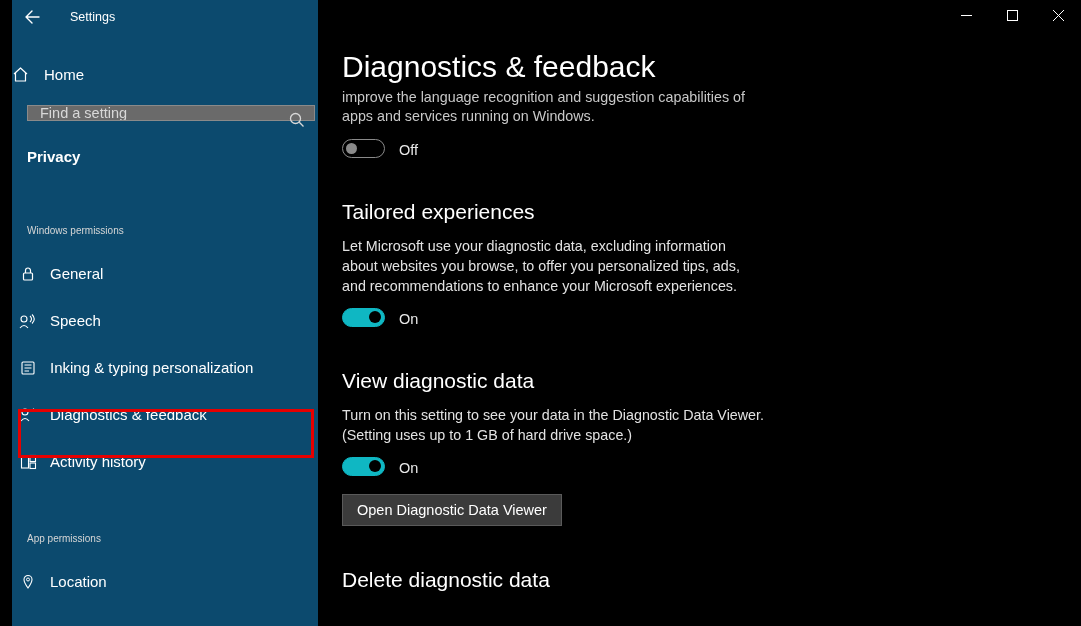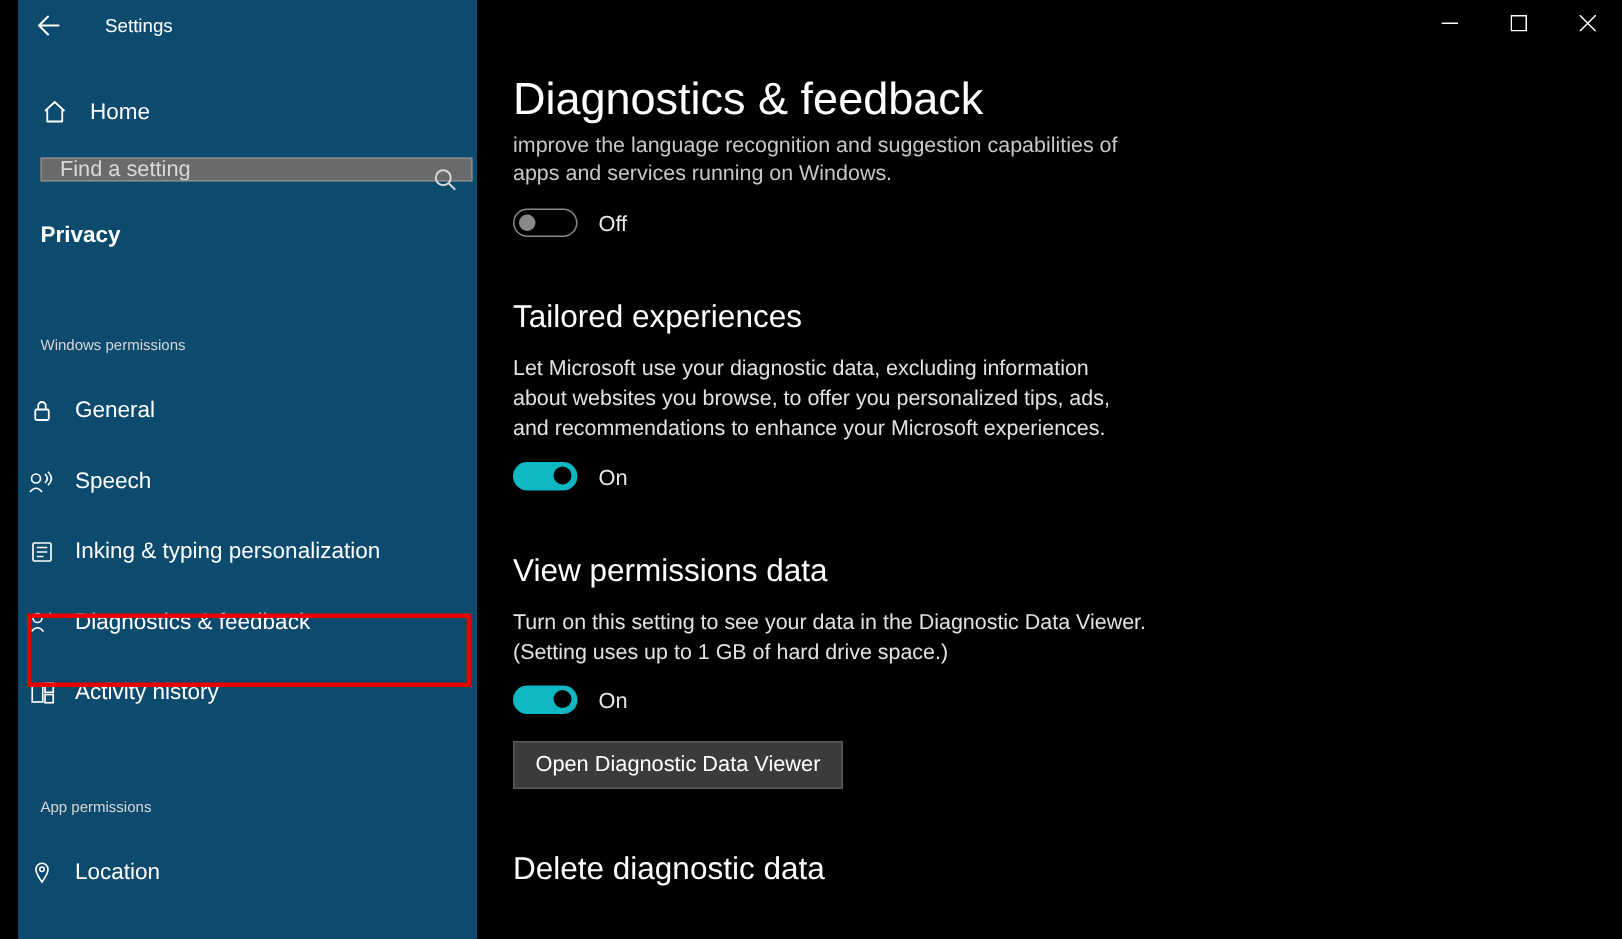--- a/index.html
+++ b/index.html
@@ -49,21 +49,20 @@
   }
   .win-ctrl {
     width: 46px; height: 30px;
     display: flex; align-items: center; justify-content: center;
     cursor: pointer;
   }
   
   .home-row {
     display: flex; align-items: center;
     height: 44px;
-    padding-left: 16px;
     margin-top: 18px;
     cursor: pointer;
     font-size: 15px;
     text-align: center;
   }
   .home-row .icon { width: 18px; margin-right: 14px; display:flex; }
   .search-wrap {
     margin: 8px 15px 0 15px;
     position: relative;
   }
@@ -338,21 +337,21 @@
 
     <div class="section-head">Tailored experiences</div>
     <div class="desc">Let Microsoft use your diagnostic data, excluding information about websites you browse, to offer you personalized tips, ads, and recommendations to enhance your Microsoft experiences.</div>
     <div class="toggle-row">
       <div class="toggle on">
           <div class="knob"></div>
         </div>
       <span class="toggle-state">On</span>
     </div>
 
-    <div class="section-head">View permissions data</div>
+    <div class="section-head">View diagnostic data</div>
     <div class="desc">Turn on this setting to see your data in the Diagnostic Data Viewer. (Setting uses up to 1 GB of hard drive space.)</div>
     <div class="toggle-row">
       <div class="toggle on">
           <div class="knob"></div>
         </div>
       <span class="toggle-state">On</span>
     </div>
     <button class="btn">Open Diagnostic Data Viewer</button>
 
     <div class="section-head">Delete diagnostic data</div>

